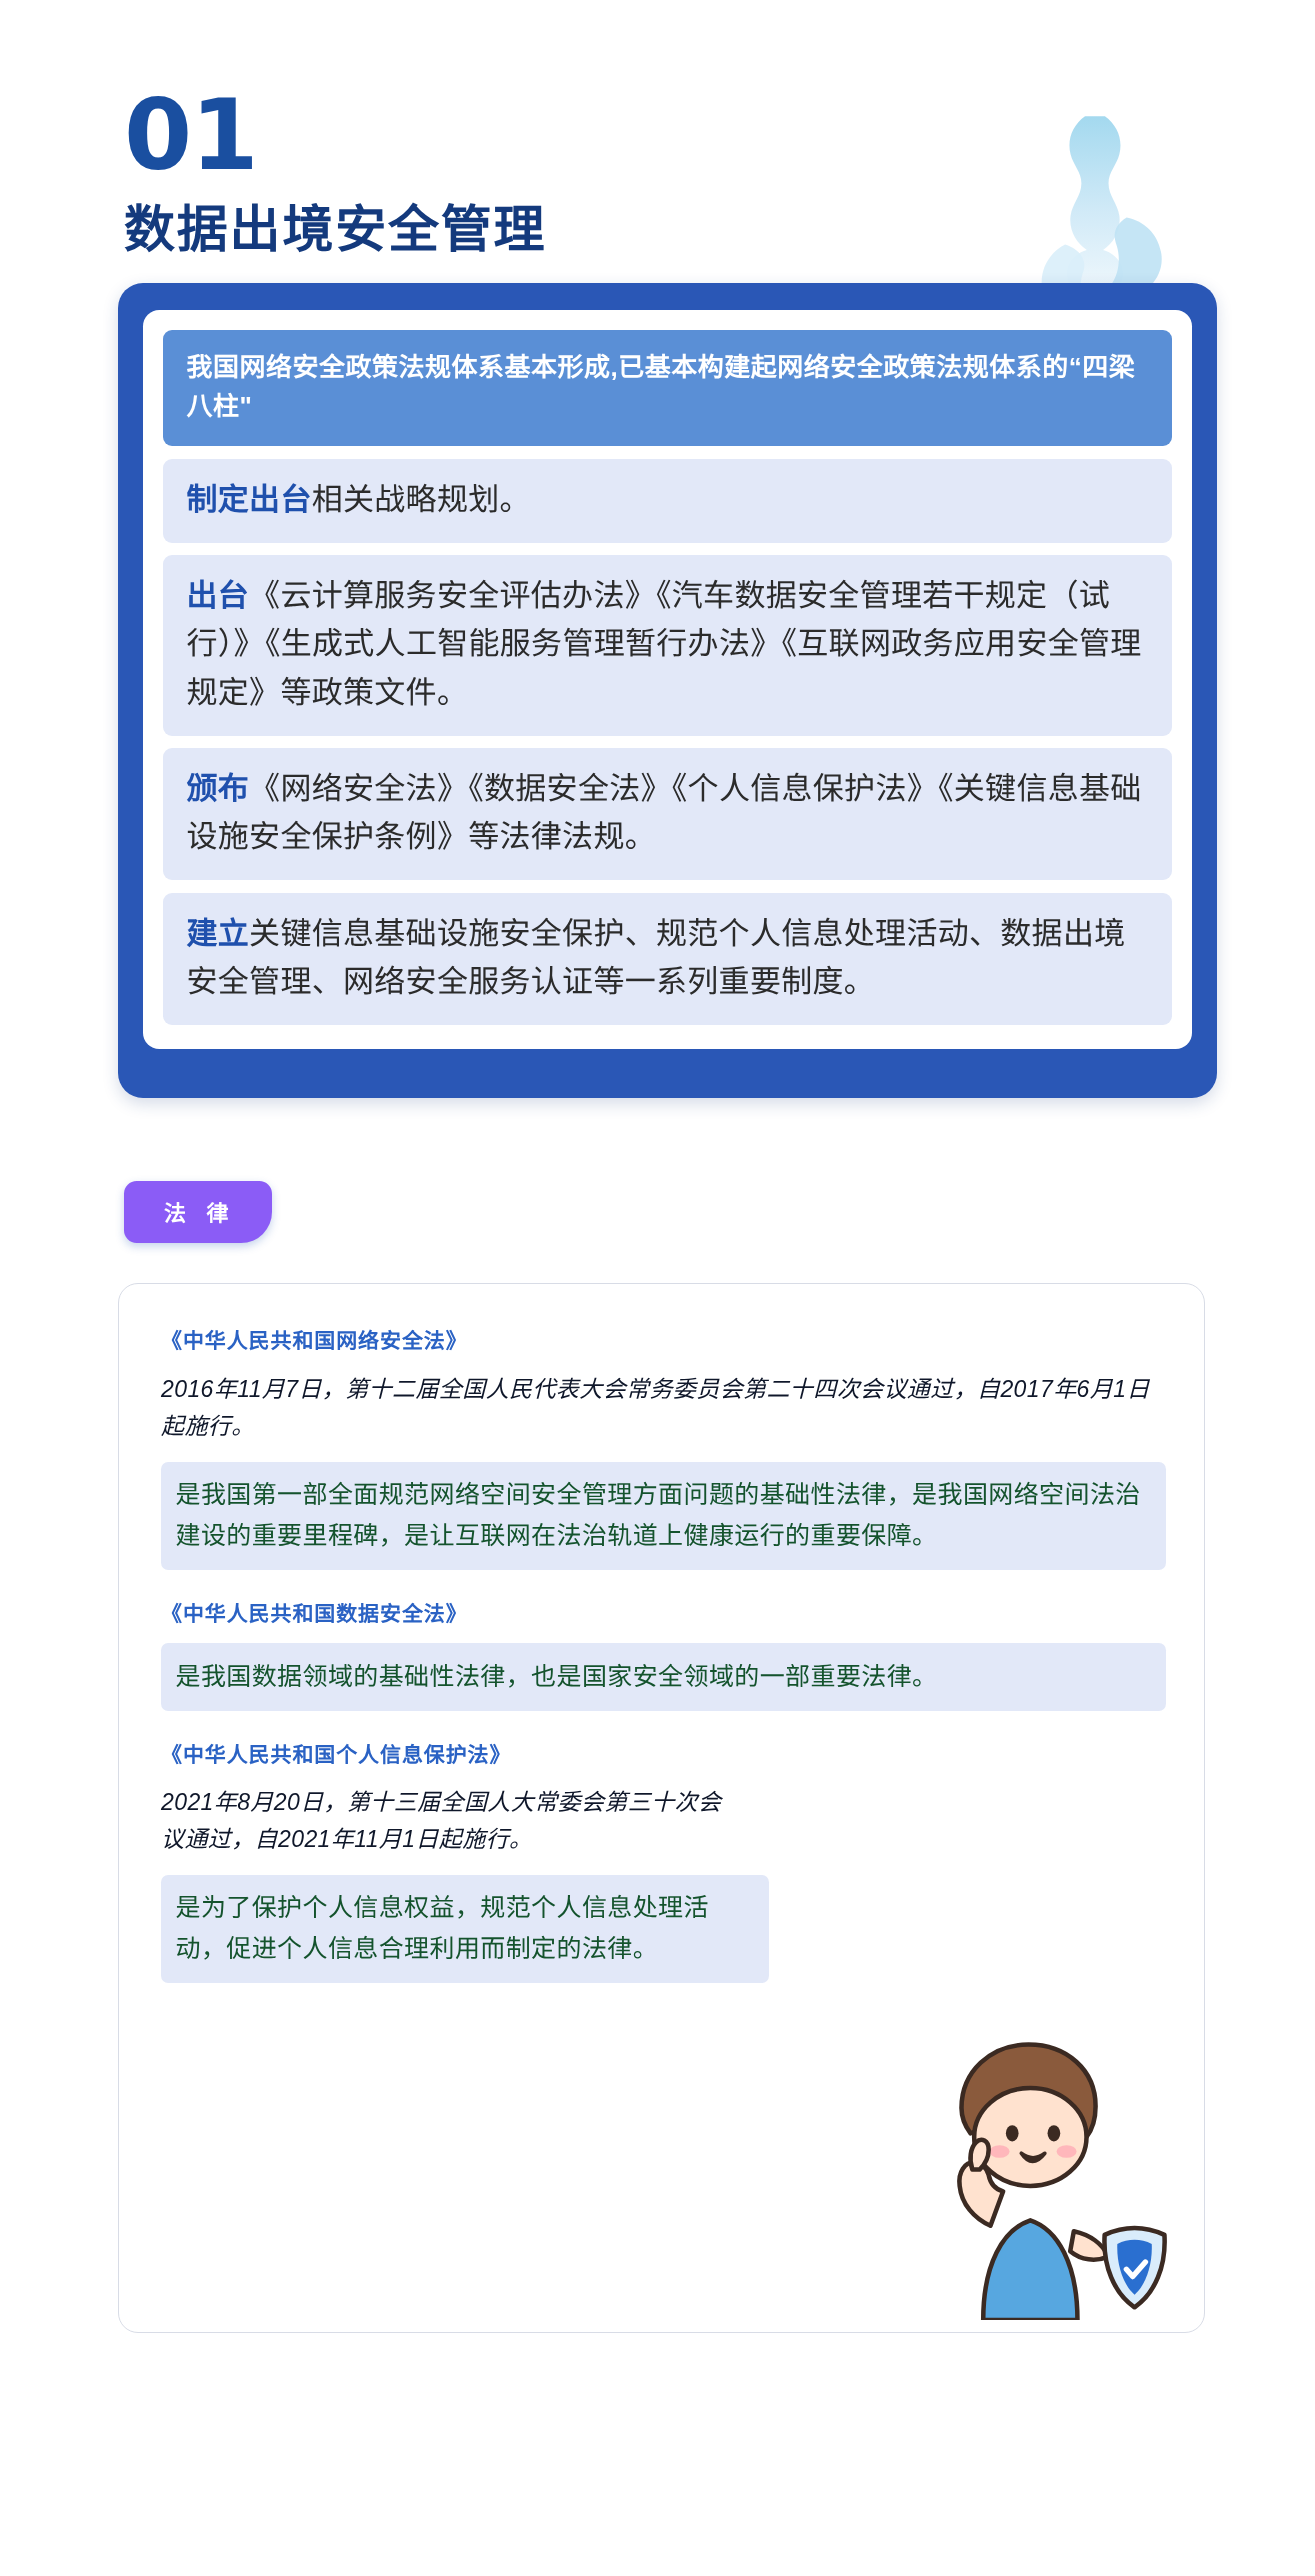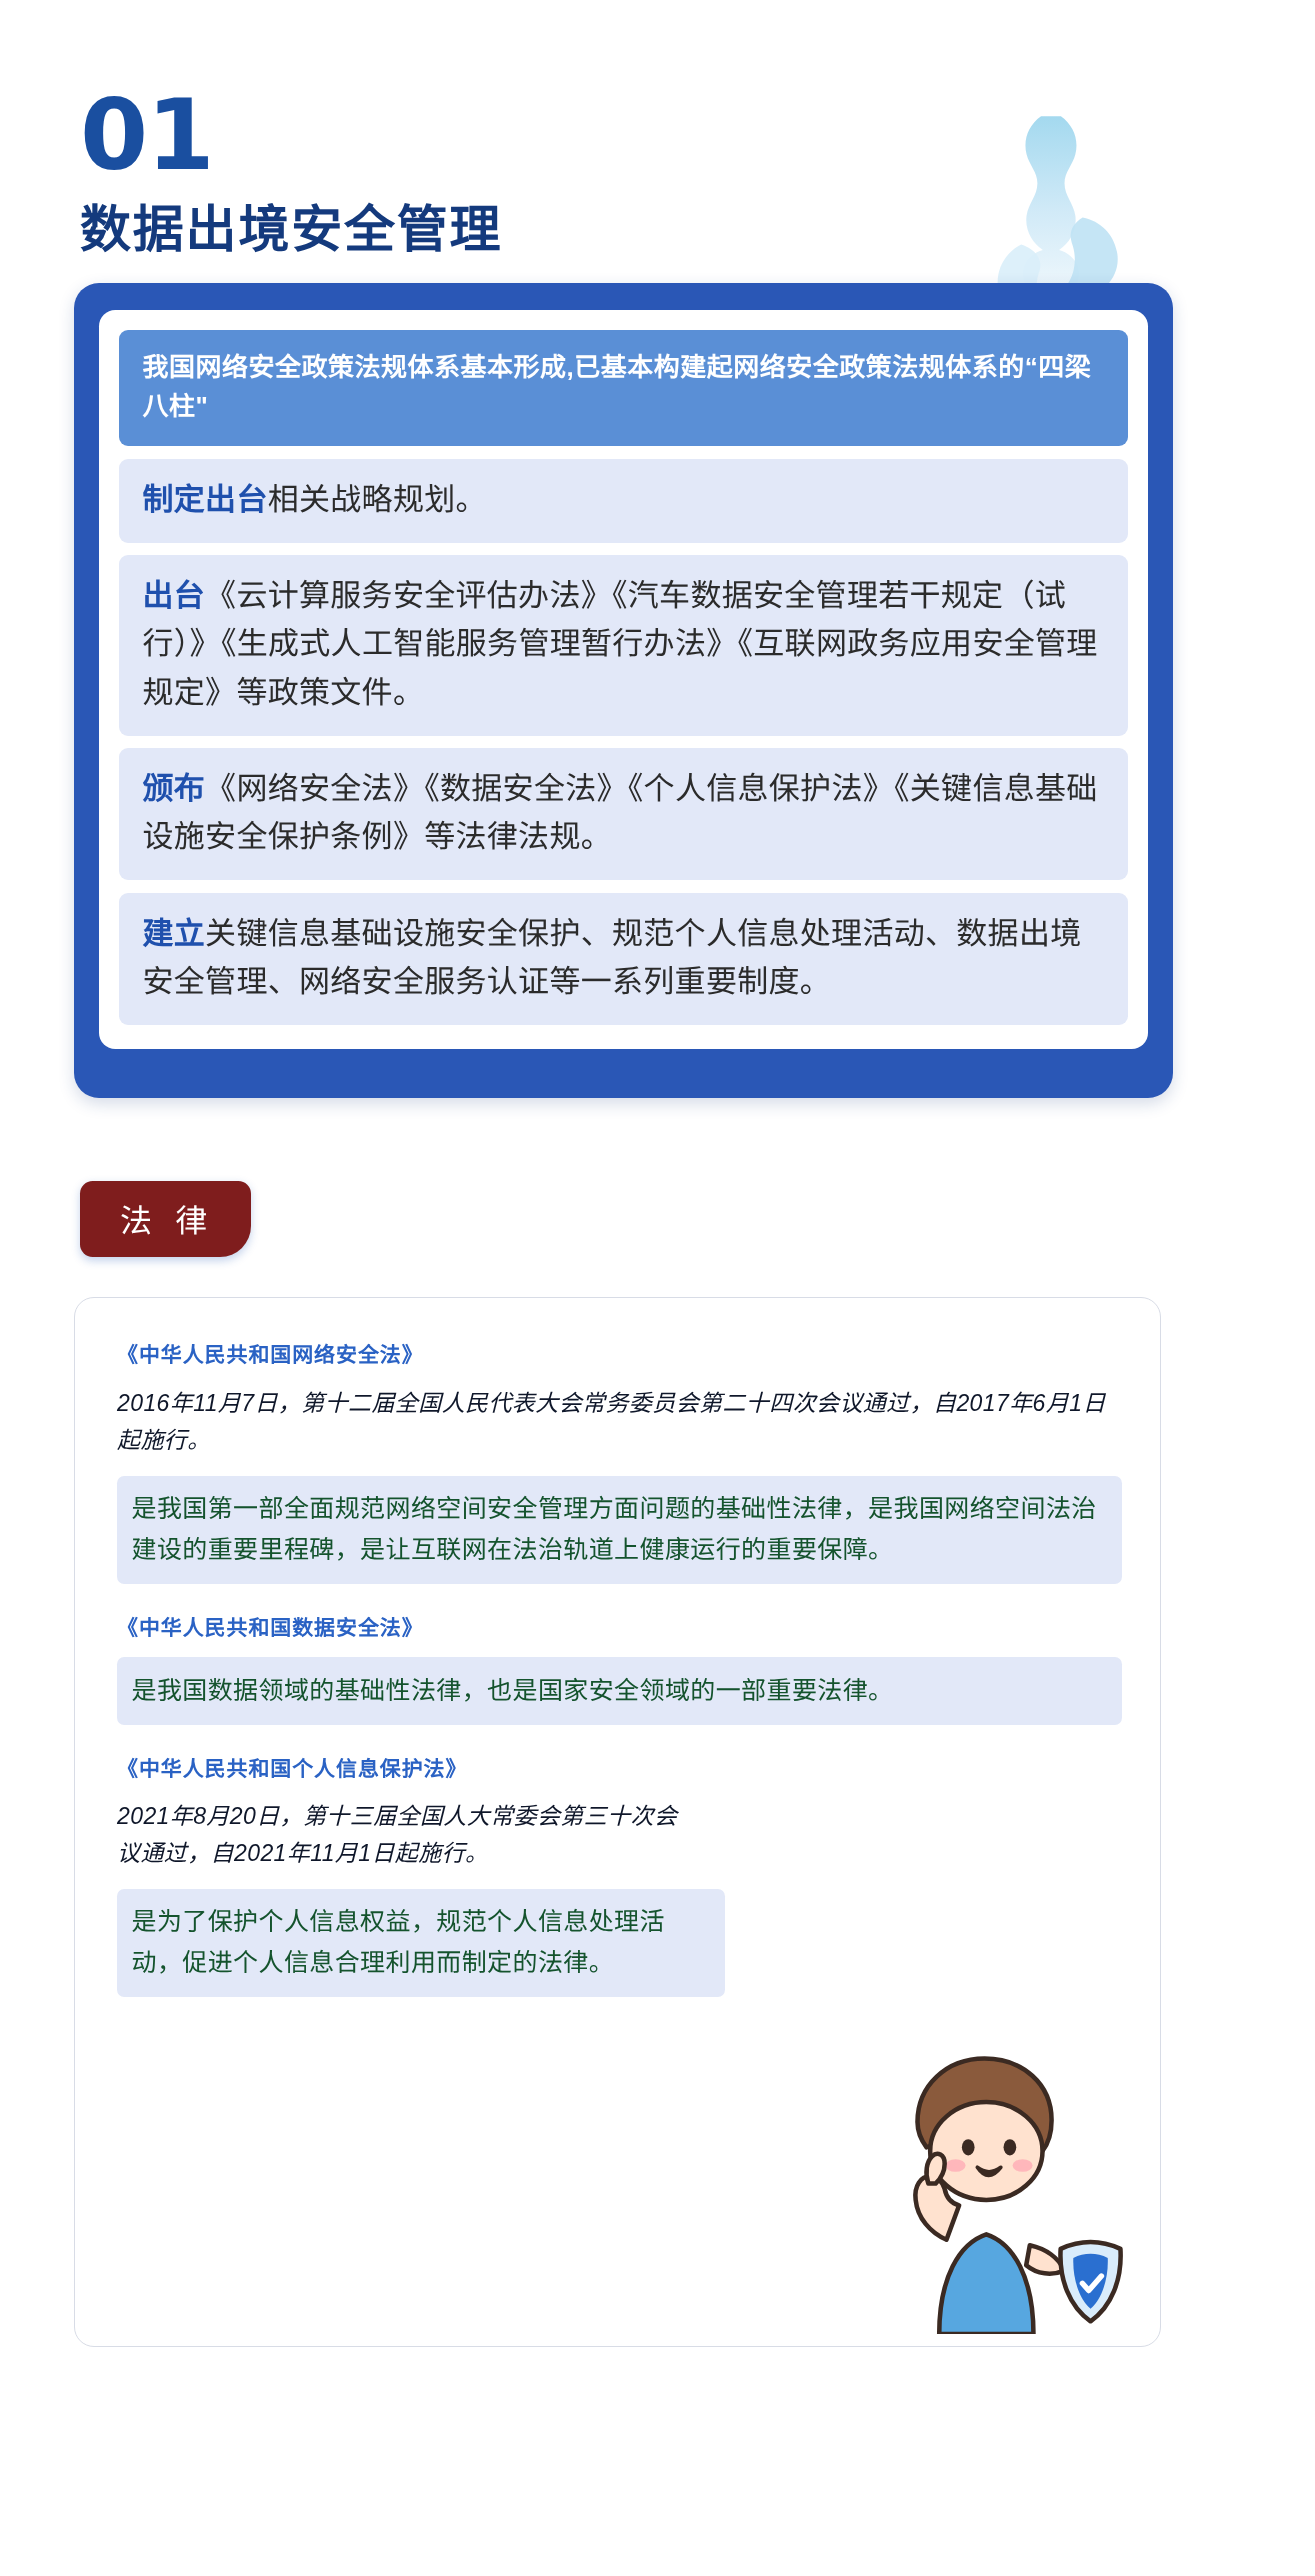--- a/index.html
+++ b/index.html
@@ -12,20 +12,21 @@
     min-height: 2576px;
     font-family: "Liberation Sans", "DejaVu Sans", sans-serif;
     -webkit-font-smoothing: antialiased;
   }
   .page {
     position: relative;
     width: 1241px;
     min-height: 2576px;
     background: #ffffff;
     overflow: hidden;
+    margin-left: 44px;
   }
 
   
   .header {
     position: relative;
     padding: 86px 0 0 80px;
     height: 272px;
     box-sizing: border-box;
   }
   .section-number {
@@ -96,24 +97,24 @@
     color: #1f50ad;
     font-weight: 700;
   }
 
   
   .tag-row {
     margin: 83px 0 0 80px;
   }
   .tag {
     display: inline-block;
-    background: #7f1d1d;
+    background: #8b5cf6;
     color: #ffffff;
-    font-size: 32px;
-    font-weight: 400;
+    font-size: 22px;
+    font-weight: 700;
     letter-spacing: 7.2px;
     padding: 14.5px 36px 16.3px 40px;
     border-radius: 12.7px 12.7px 31px 12.7px;
     box-shadow: 0 3.6px 9px rgba(26,85,180,0.25);
   }
 
   
   .law-card {
     margin: 40px 80px 0 74px;
     border: 1.8px solid #d8dce6;

